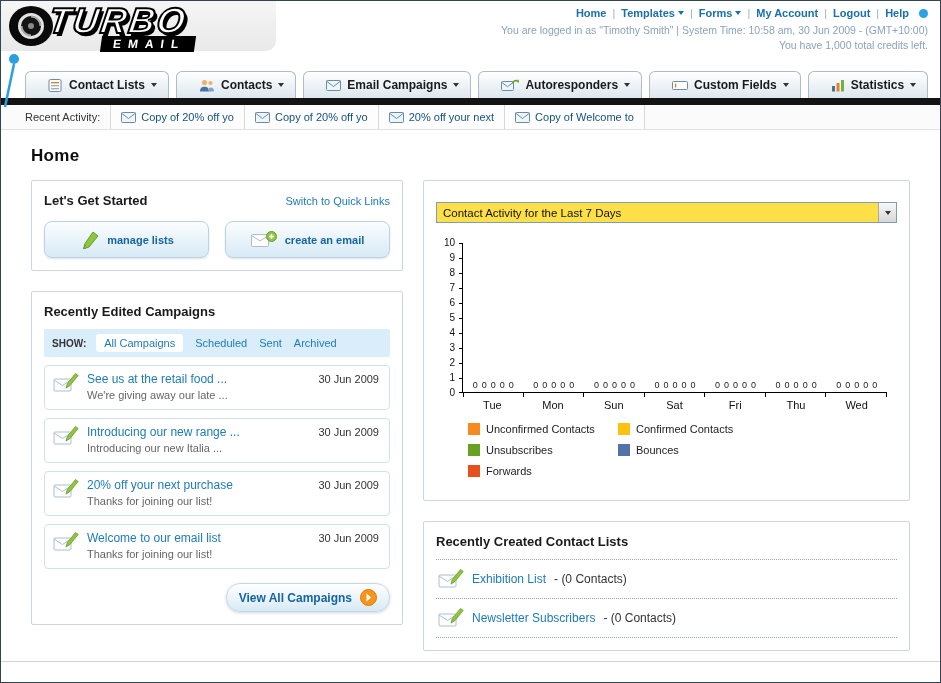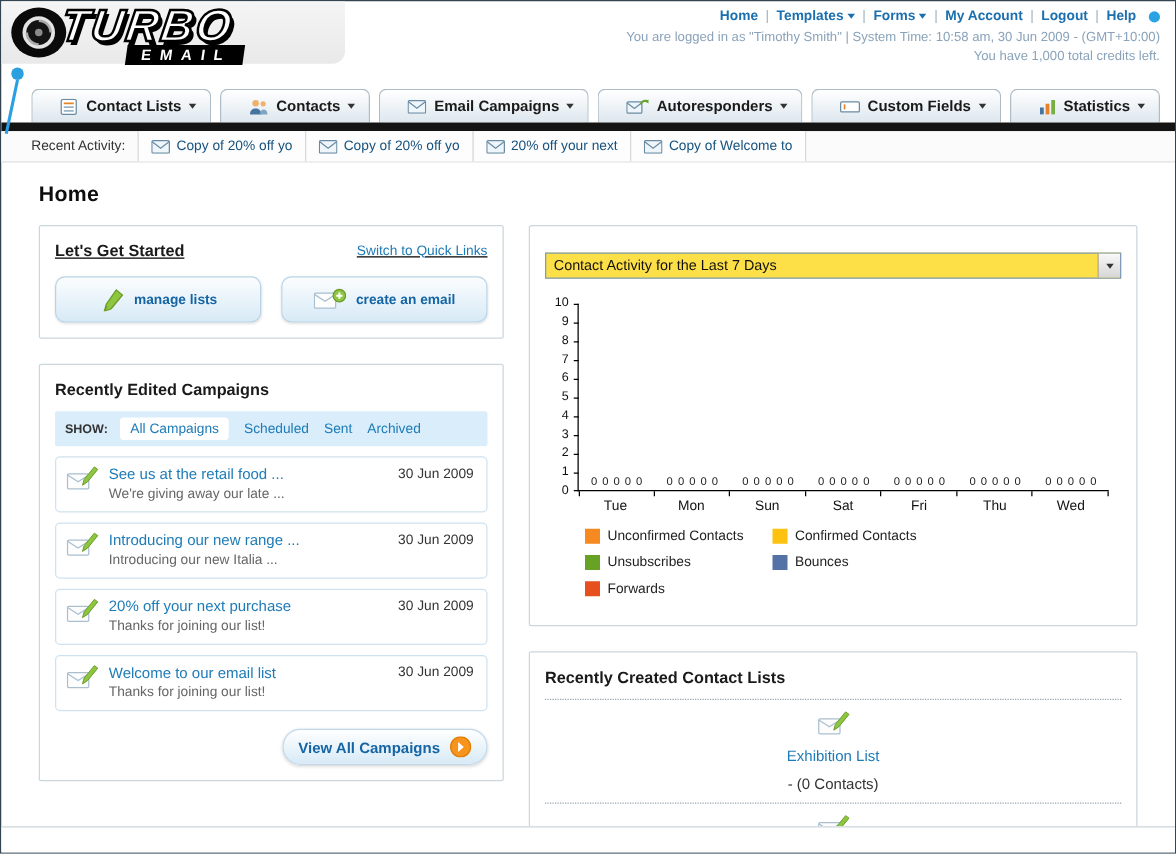--- a/index.html
+++ b/index.html
@@ -38,21 +38,21 @@
   .activity-items { display:flex; align-items:stretch; }
   .chip { display:inline-flex; align-items:center; gap:5px; padding:0 10px; border-left:1px solid #d8d8d8; border-right:1px solid #d8d8d8; margin-right:-1px; color:#17527e; cursor:pointer; background:#fdfdfd; }
 
   
   .content { flex:1; padding:8px 30px 0 30px; overflow:hidden; }
   h1 { font-size:17px; margin:8px 0 14px; color:#0d0d0d; letter-spacing:0.3px; }
   .cols { display:flex; gap:20px; }
   .col-left { width:372px; flex:none; }
   .col-right { flex:1; }
   .panel { border:1px solid #ccd6dd; border-radius:2px; background:#fff; padding:12px; margin-bottom:20px; }
-  .panel-head { display:flex; justify-content:space-between; align-items:center;text-decoration:underline; }
+  .panel-head { display:flex; justify-content:space-between; align-items:center; }
   .panel-title { font-size:13px; font-weight:bold; color:#1a1a1a; }
   .small-link { font-size:11px; color:#1d7bb8; text-decoration:none; cursor:pointer; }
 
   
   .gs-buttons { display:flex; gap:16px; margin-top:13px; }
   .gs-btn { flex:1; display:flex; align-items:center; justify-content:center; gap:8px; height:37px; border:1px solid #b9d3e6; border-radius:8px; background:linear-gradient(#fbfdfe,#d7eaf6); color:#1565a5; font-weight:bold; font-size:11px; cursor:pointer; box-shadow:0 1px 2px rgba(0,0,0,0.12); font-family:inherit;text-align:right; }
 
   
   .filterbar { background:#d9edfb; padding:5px 8px; display:flex; align-items:center; gap:10px; font-size:11px; margin-top:10px; border-radius:2px; }
   .show-label { font-weight:bold; color:#333; font-size:10px; }
@@ -79,21 +79,21 @@
   .zval { font-size:9px; color:#222; line-height:9px; }
   .xtick { position:absolute; bottom:-5px; width:1px; height:4px; background:#000; }
   .xlabels { position:relative; height:20px; margin-left:26px; margin-right:10px; }
   .xlab { position:absolute; top:6px; text-align:center; font-size:11px; color:#111; }
   .legend { display:flex; flex-wrap:wrap; margin:10px 0 2px 32px; max-width:460px; }
   .leg-item { width:150px; display:flex; align-items:center; gap:6px; font-size:11px; color:#222; margin-bottom:9px; }
   .swatch { width:12px; height:12px; flex:none; }
 
   
   .contact-list { border-top:1px dotted #9aa7b0; margin-top:10px; }
-  .cl-row { border-bottom:1px dotted #9aa7b0; padding:8px 2px; display:flex; align-items:center; gap:8px; font-size:12px;flex-direction:column; }
+  .cl-row { border-bottom:1px dotted #9aa7b0; padding:8px 2px; display:flex; align-items:center; gap:8px; font-size:12px; }
   .cl-link { color:#1d7bb8; text-decoration:none; cursor:pointer; }
   .cl-suffix { color:#333; }
 
   .footer { border-top:1px solid #ccd5dc; height:21px; flex:none; background:#fff; }
   .icon { display:inline-flex; align-items:center; }
 </style>
 </head>
 <body>
 
 <div class="page">

